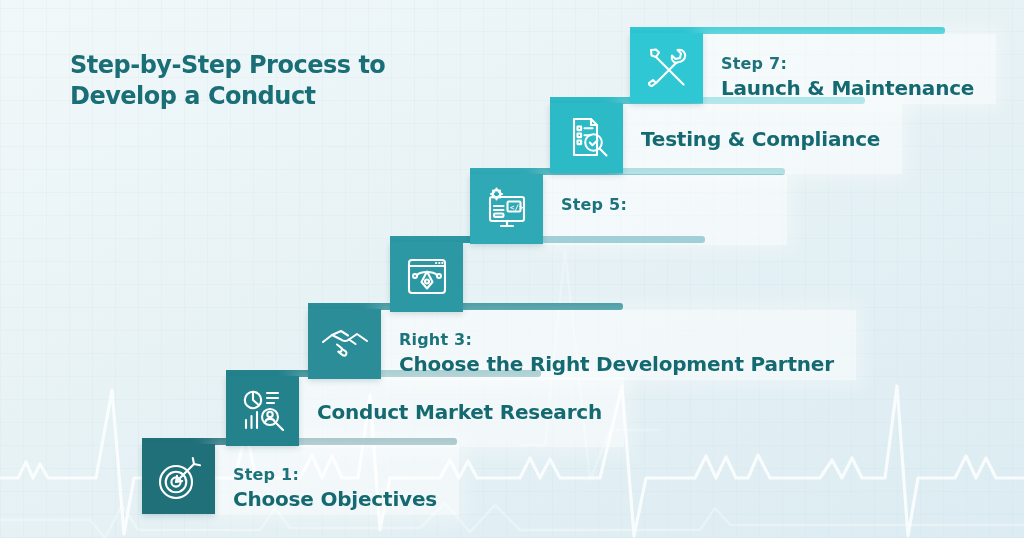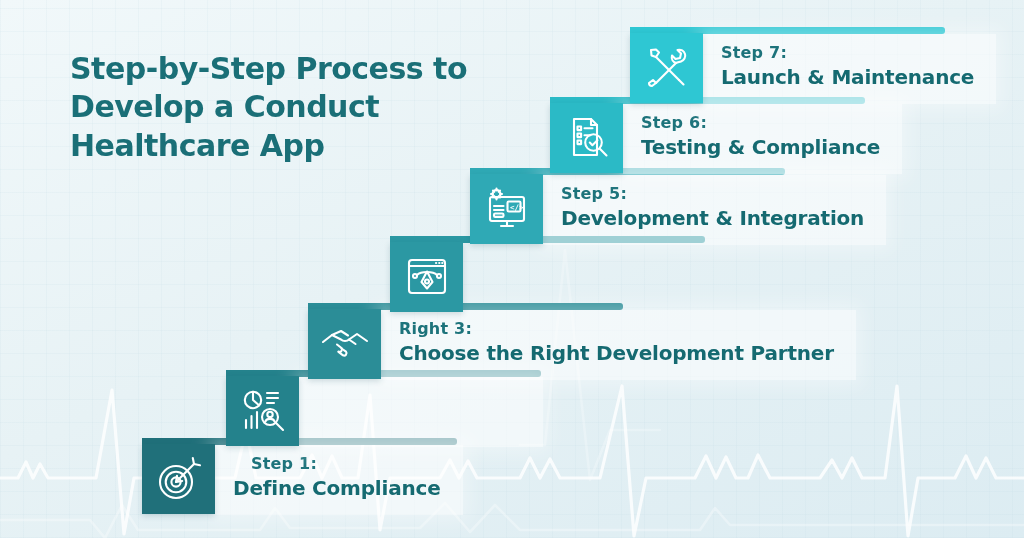--- a/index.html
+++ b/index.html
@@ -9,41 +9,41 @@
     overflow:hidden;
     font-family:"DejaVu Sans","Liberation Sans",sans-serif;
     background:
       repeating-linear-gradient(0deg, rgba(190,216,226,0.14) 0 1px, transparent 1px 23px),
       repeating-linear-gradient(90deg, rgba(190,216,226,0.14) 0 1px, transparent 1px 23px),
       linear-gradient(155deg,#f1f8fa 0%, #e7f2f5 45%, #dcecf2 100%);
   }
   
   .heading{
     position:absolute;left:70px;top:50px;width:500px;
-    font-size:30px;line-height:1.28;font-weight:700;letter-spacing:-0.5px;
+    font-size:24px;line-height:1.28;font-weight:700;letter-spacing:-0.5px;
     z-index:2;
   }
   
   .ekg{position:absolute;left:0;top:0;z-index:1;}
   
   .step{position:absolute;width:1000px;height:80px;}
   .s1{left:142px;top:438px;z-index:3;}
   .s2{left:226px;top:370px;z-index:4;}
   .s3{left:308px;top:303px;z-index:5;}
   .s4{left:390px;top:236px;z-index:6;}
   .s5{left:470px;top:168px;z-index:7;}
   .s6{left:550px;top:97px;z-index:8;}
   .s7{left:630px;top:27px;z-index:9;}
   .bar{
     position:absolute;left:0;top:0;width:315px;height:7px;
     border-radius:0 3px 3px 0;
   }
   .panel{
     position:absolute;left:73px;top:7px;height:70px;min-width:244px;
-    padding:9px 22px 0 18px;box-sizing:border-box;
+    padding:20px 22px 0 18px;box-sizing:border-box;
     background:rgba(255,255,255,0.55);
     box-shadow:0 0 18px 6px rgba(255,255,255,0.35);
     white-space:nowrap;
   }
   .step-label{font-size:16px;font-weight:600;letter-spacing:0.2px;}
   .step-title{font-size:20px;font-weight:700;margin-top:3px;letter-spacing:-0.2px;}
   .box{
     position:absolute;left:0;top:6px;width:73px;height:70px;
     display:flex;align-items:center;justify-content:center;
     box-shadow:0 2px 6px rgba(20,80,90,0.18);
@@ -58,46 +58,46 @@
 
   <svg class="ekg" width="1024" height="538" viewBox="0 0 1024 538">
     <path class="hb" fill="none" stroke="#ffffff" stroke-opacity="0.8" stroke-width="3.2" stroke-linejoin="round" stroke-linecap="round" d="M-6 478 H18 L26 462 L33 478 L40 464 L48 478 H96 L112 390 L124 534 L134 478 H160 L170 459 L179 478 L188 461 L197 478 H235 L246 430 L256 478 H300 L312 455 L322 478 L332 456 L342 478 H358 L370 395 L380 530 L390 478 H440 L450 460 L459 478 L468 461 L477 478 H520 L530 458 L540 478 L550 459 L560 478 H600 L622 386 L634 536 L646 478 H695 L706 456 L716 478 L726 457 L736 478 L748 478 L758 455 L770 478 H820 L832 460 L842 478 L852 458 L862 478 H885 L897 386 L908 536 L918 478 H955 L966 456 L976 478 L986 458 L996 478 H1030"></path>
     <path class="hb" fill="none" stroke="#ffffff" stroke-opacity="0.32" stroke-width="2.6" stroke-linejoin="round" stroke-linecap="round" d="M-6 520 H90 L105 538 L122 505 L138 530 H260 L275 508 L290 528 H420 L445 503 L470 532 L495 505 L520 530 H700 L715 508 L730 525 H1030"></path>
     <path class="hb" fill="none" stroke="#ffffff" stroke-opacity="0.25" stroke-width="2.6" stroke-linejoin="round" stroke-linecap="round" d="M520 445 H545 L565 250 L590 480 L610 430 H660"></path>
   </svg>
 
   <div class="heading" style="color: rgb(26, 111, 119);">
     <div>Step-by-Step Process to</div>
     <div>Develop a Conduct</div>
-    <div>Healthcare App</div>
   </div>
 
   <div class="step s1">
     <div class="bar" style="background: rgb(32, 112, 122);"></div>
     <div class="panel">
-      <div class="step-label" style="color: rgb(29, 115, 123); margin-left: 18px;">Step 1:</div>
-      <div class="step-title" style="color: rgb(21, 106, 113);">Define Compliance</div>
+      <div class="step-label" style="color: rgb(29, 115, 123);">Step 1:</div>
+      <div class="step-title" style="color: rgb(21, 106, 113);">Choose Objectives</div>
     </div>
     <div class="box" style="background: rgb(32, 112, 122);">
       <svg width="48" height="48" viewBox="0 0 48 48">
         <g class="icon-stroke">
           <circle cx="21" cy="27" r="16"></circle>
           <circle cx="21" cy="27" r="10.3"></circle>
           <circle cx="21" cy="27" r="4.6"></circle>
           <path d="M21 27 L39 9"></path>
           <path d="M39 9 l-1.2 -6 M39 9 l6 1.2"></path>
           <path d="M21 27 l6.2 -1 M21 27 l1 -6.2"></path>
         </g>
       </svg>
     </div>
   </div>
 
   <div class="step s2">
     <div class="bar" style="background: rgb(36, 130, 140);"></div>
     <div class="panel">
+      <div class="step-title" style="color: rgb(21, 106, 113);">Conduct Market Research</div>
     </div>
     <div class="box" style="background: rgb(36, 130, 140);">
       <svg width="48" height="48" viewBox="0 0 48 48">
         <g class="icon-stroke">
           <circle cx="14" cy="13" r="8.2"></circle>
           <path d="M14 13 V4.8 M14 13 L20 18.2"></path>
           <path d="M28 6 h11 M28 11 h11 M28 16 h7"></path>
           <path d="M7 41 v-8 M12.5 41 v-12 M18 41 v-16"></path>
           <circle cx="31" cy="30" r="8"></circle>
           <circle cx="31" cy="27.4" r="2.7"></circle>
@@ -142,42 +142,40 @@
           <circle cx="24" cy="28.5" r="2"></circle>
         </g>
       </svg>
     </div>
   </div>
 
   <div class="step s5">
     <div class="bar" style="background: rgb(47, 169, 181);"></div>
     <div class="panel">
       <div class="step-label" style="color: rgb(29, 115, 123);">Step 5:</div>
-      <div class="step-title" style="color: rgb(21, 106, 113);">Development &amp; Integration</div>
     </div>
     <div class="box" style="background: rgb(47, 169, 181);">
       <svg width="48" height="48" viewBox="0 0 48 48">
         <g class="icon-stroke">
           <rect x="7" y="12" width="34" height="24" rx="2"></rect>
           <path d="M24 36 v4.5 M18 41 h12"></path>
           <circle cx="13.5" cy="9" r="4"></circle>
           <path d="M13.5 3.5 v2 M13.5 12.5 v2 M8 9 h2 M17 9 h2 M10 5.5 l1.3 1.3 M15.7 11.2 l1.3 1.3 M17 5.5 l-1.3 1.3 M11.3 11.2 L10 12.5"></path>
           <rect x="24.5" y="16.5" width="13" height="10" rx="1.2"></rect>
           <path d="M11 21 h9.5 M11 25 h9.5"></path>
           <rect x="11" y="28.5" width="9.5" height="3.4" rx="1.2"></rect>
         </g>
         <text x="27" y="24.6" font-size="7.5" font-weight="bold" fill="#ffffff" font-family="DejaVu Sans Mono, monospace" stroke="none">&lt;/&gt;</text>
       </svg>
     </div>
   </div>
 
   <div class="step s6">
     <div class="bar" style="background: rgb(43, 186, 198);"></div>
     <div class="panel">
-      <div class="step-label" style="color: rgb(29, 115, 123);">Step 6:</div>
       <div class="step-title" style="color: rgb(21, 106, 113);">Testing &amp; Compliance</div>
     </div>
     <div class="box" style="background: rgb(43, 186, 198);">
       <svg width="48" height="48" viewBox="0 0 48 48">
         <g class="icon-stroke">
           <path d="M11 5 h17 l6 6 v30 h-23 z"></path>
           <path d="M28 5 v6 h6"></path>
           <rect x="14.5" y="12.5" width="3.6" height="3.6"></rect>
           <rect x="14.5" y="19.5" width="3.6" height="3.6"></rect>
           <rect x="14.5" y="26.5" width="3.6" height="3.6"></rect>

